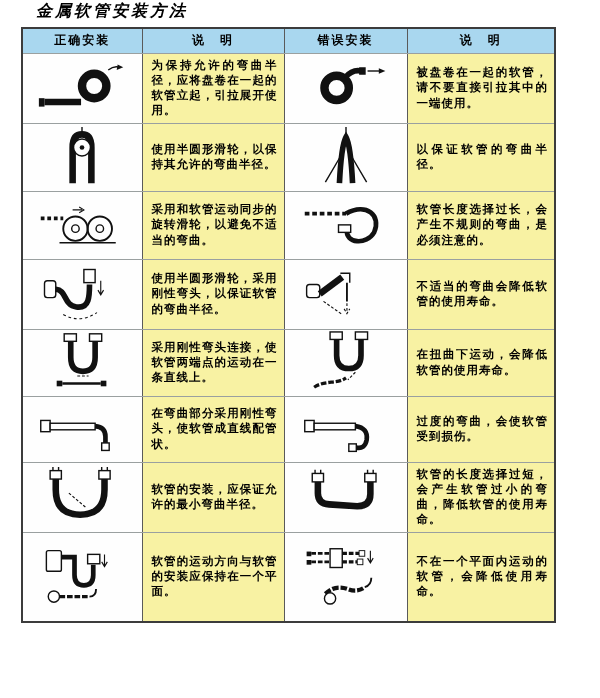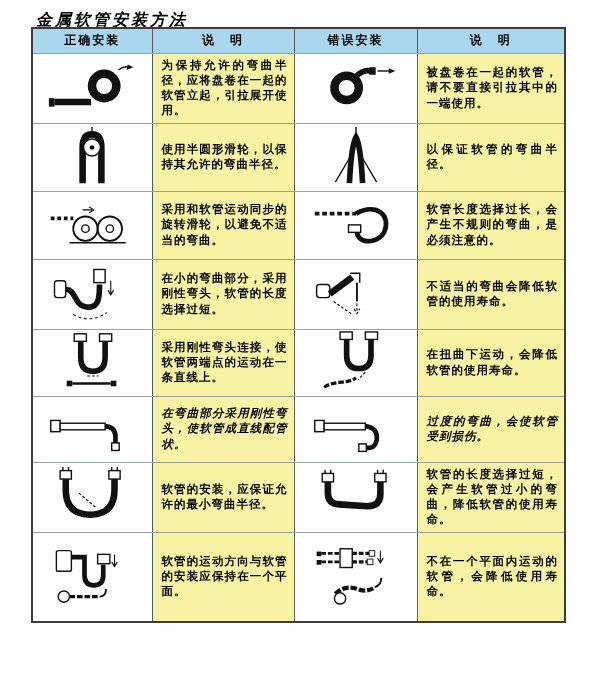--- a/index.html
+++ b/index.html
@@ -15,31 +15,31 @@
   html,body{width:600px;height:698px;}
   body{
     background:var(--page-bg);
     font-family:"Liberation Sans","DejaVu Sans",sans-serif;
     color:var(--ink);
     position:relative;
     overflow:hidden;
   }
   .page-title{
     position:absolute;
-    left:36px; top:10px;
+    left:36px; top:1px;
     font-family:"DejaVu Serif","Liberation Serif",serif;
     font-style:italic;
     font-weight:bold;
     font-size:16px;
     letter-spacing:3px;
     color:#000;
   }
   table.install-table{
     position:absolute;
-    left:31px; top:27px;
+    left:21px; top:27px;
     width:533px;
     border-collapse:collapse;
     table-layout:fixed;
     border:2px solid var(--border-dark);
     background:#3b82f6;
   }
   .install-table th{
     background:var(--header-bg);
     height:25px;
     font-size:12px;
@@ -149,21 +149,21 @@
         <td class="desc-cell">软管长度选择过长，会产生不规则的弯曲，是必须注意的。</td>
       </tr>
       <tr style="height: 70px;">
         <td class="img-cell"><span class="illu"><svg viewBox="0 0 100 64" width="102" height="60">
               <rect x="10" y="20" width="12" height="18" rx="3" fill="#fff" stroke="#111" stroke-width="1.5"></rect>
               <path d="M22 29 C34 30 30 46 44 48 C58 50 58 36 58 24" fill="none" stroke="#111" stroke-width="6"></path>
               <rect x="52" y="8" width="12" height="14" fill="#fff" stroke="#111" stroke-width="1.5"></rect>
               <path d="M70 20 v14 m-3 -4 l3 5 3 -5" fill="none" stroke="#111" stroke-width="1.2"></path>
               <path d="M30 56 Q48 66 66 54" fill="none" stroke="#111" stroke-width="1.2" stroke-dasharray="3 3"></path>
             </svg></span></td>
-        <td class="desc-cell">在小的弯曲部分，采用刚性弯头，软管的长度选择过短。</td>
+        <td class="desc-cell">使用半圆形滑轮，采用刚性弯头，以保证软管的弯曲半径。</td>
         <td class="img-cell"><span class="illu"><svg viewBox="0 0 100 64" width="102" height="60">
               <rect x="8" y="24" width="14" height="14" rx="3" fill="#fff" stroke="#111" stroke-width="1.5"></rect>
               <path d="M22 34 L46 16" stroke="#111" stroke-width="7"></path>
               <path d="M44 12 h10 v10" fill="none" stroke="#111" stroke-width="1.5"></path>
               <path d="M51 22 V42" stroke="#111" stroke-width="2"></path>
               <path d="M51 44 v10 m-3 -4 l3 5 3 -5" fill="none" stroke="#111" stroke-width="1.2" stroke-dasharray="3 2"></path>
               <path d="M26 42 L46 56" stroke="#111" stroke-width="1.2" stroke-dasharray="3 2"></path>
             </svg></span></td>
         <td class="desc-cell">不适当的弯曲会降低软管的使用寿命。</td>
       </tr>
@@ -180,21 +180,21 @@
         <td class="desc-cell">采用刚性弯头连接，使软管两端点的运动在一条直线上。</td>
         <td class="img-cell"><span class="illu"><svg viewBox="0 0 100 64" width="102" height="60">
               <path d="M40 8 V26 Q40 40 53 40 Q66 40 66 26 V8" fill="none" stroke="#111" stroke-width="6"></path>
               <rect x="33" y="1" width="13" height="8" fill="#fff" stroke="#111" stroke-width="1.5"></rect>
               <rect x="60" y="1" width="13" height="8" fill="#fff" stroke="#111" stroke-width="1.5"></rect>
               <path d="M60 44 l-8 8" stroke="#111" stroke-width="1.2" stroke-dasharray="3 2"></path>
               <path d="M16 60 C28 52 40 57 50 50" fill="none" stroke="#111" stroke-width="3.5" stroke-dasharray="6 2"></path>
             </svg></span></td>
         <td class="desc-cell">在扭曲下运动，会降低软管的使用寿命。</td>
       </tr>
-      <tr style="height: 66px; font-style: italic;">
+      <tr style="height: 66px;">
         <td class="img-cell"><span class="illu"><svg viewBox="0 0 100 64" width="102" height="60">
               <rect x="6" y="25" width="10" height="12" fill="#fff" stroke="#111" stroke-width="1.5"></rect>
               <rect x="16" y="28" width="48" height="7" fill="#fff" stroke="#111" stroke-width="1.5"></rect>
               <path d="M64 31 Q75 32 75 42 V49" fill="none" stroke="#111" stroke-width="5"></path>
               <rect x="71" y="49" width="8" height="8" fill="#fff" stroke="#111" stroke-width="1.5"></rect>
             </svg></span></td>
         <td class="desc-cell">在弯曲部分采用刚性弯头，使软管成直线配管状。</td>
         <td class="img-cell"><span class="illu"><svg viewBox="0 0 100 64" width="102" height="60">
               <rect x="6" y="25" width="10" height="12" fill="#fff" stroke="#111" stroke-width="1.5"></rect>
               <rect x="16" y="28" width="44" height="7" fill="#fff" stroke="#111" stroke-width="1.5"></rect>

